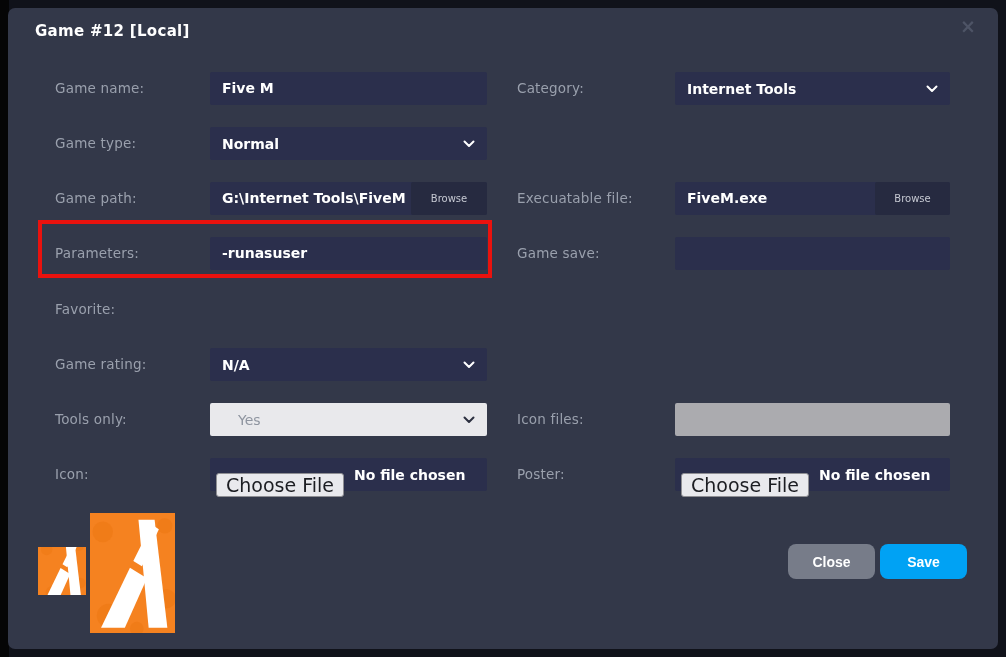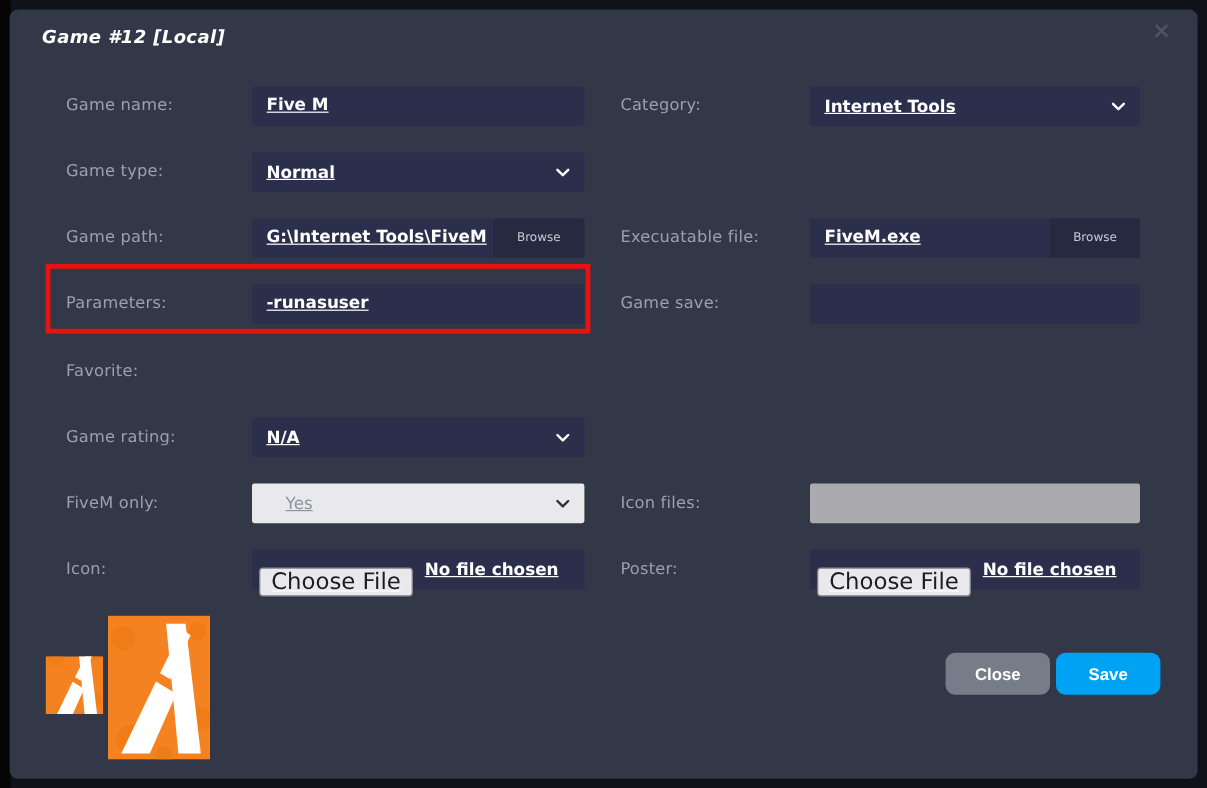--- a/index.html
+++ b/index.html
@@ -9,35 +9,35 @@
     font-family:"DejaVu Sans","Liberation Sans",sans-serif;
     position:relative;
   }
   .backdrop-strip { position:absolute; left:0; top:0; width:9px; height:657px; background:#050506; }
   .modal {
     position:absolute; left:8px; top:8px; width:990px; height:641px;
     background:#333849; border-radius:7px;
   }
   .modal-title {
     position:absolute; left:27px; top:14px;
-    color:#ffffff; font-size:15px; font-weight:700; letter-spacing:.3px;font-style:italic;
+    color:#ffffff; font-size:15px; font-weight:700; letter-spacing:.3px;
   }
   .close-x {
     position:absolute; right:22px; top:6px;
     color:#4e5466; font-size:19px; font-weight:700; cursor:pointer; line-height:24px;
   }
   .lbl {
     position:absolute; width:150px; height:33px; line-height:33px;
     color:#9aa0ad; font-size:13.5px; letter-spacing:.2px; white-space:nowrap;
   }
   .ctl {
     position:absolute; height:33px; background:#2b2f4c; border:none; border-radius:2px;
     color:#ffffff; font-size:14px; font-weight:600; padding:0 12px;
     font-family:"DejaVu Sans","Liberation Sans",sans-serif;
-    display:flex; align-items:center;text-decoration:underline;
+    display:flex; align-items:center;
   }
   input.ctl { display:block; line-height:33px; }
   .select { justify-content:space-between; cursor:pointer; }
   .select .chev { flex:0 0 auto; margin-left:8px; display:flex; align-items:center; }
   .select.disabled { background:#e9e9ec; color:#8f95a0; cursor:default; font-weight:400;padding-left:28px; }
   .input-disabled { background:#ababaf; }
   .browse-btn {
     position:absolute; height:33px; background:#262a40; border:none; border-radius:2px;
     color:#c6c9d2; font-size:10px; cursor:pointer; text-align:center;
     font-family:"DejaVu Sans","Liberation Sans",sans-serif;
@@ -118,21 +118,21 @@
   <div class="lbl" style="left:47px;top:340px">Game rating:</div>
   <div class="ctl select" style="left:202px;top:340px;width:277px">
     <span>N/A</span>
     <span class="chev">
       <svg width="12" height="8" viewBox="0 0 12 8">
           <path d="M1.5 1.5 L6 6 L10.5 1.5" stroke="#ffffff" stroke-width="2" fill="none" stroke-linecap="round" stroke-linejoin="round"></path>
         </svg>
     </span>
   </div>
 
-  <div class="lbl" style="left:47px;top:395px">FiveM only:</div>
+  <div class="lbl" style="left:47px;top:395px">Tools only:</div>
   <div class="ctl select disabled" style="left:202px;top:395px;width:277px">
     <span>Yes</span>
     <span class="chev">
       <svg width="12" height="8" viewBox="0 0 12 8">
           <path d="M1.5 1.5 L6 6 L10.5 1.5" stroke="#2c3040" stroke-width="2" fill="none" stroke-linecap="round" stroke-linejoin="round"></path>
         </svg>
     </span>
   </div>
 
   <div class="lbl" style="left:509px;top:395px">Icon files:</div>

